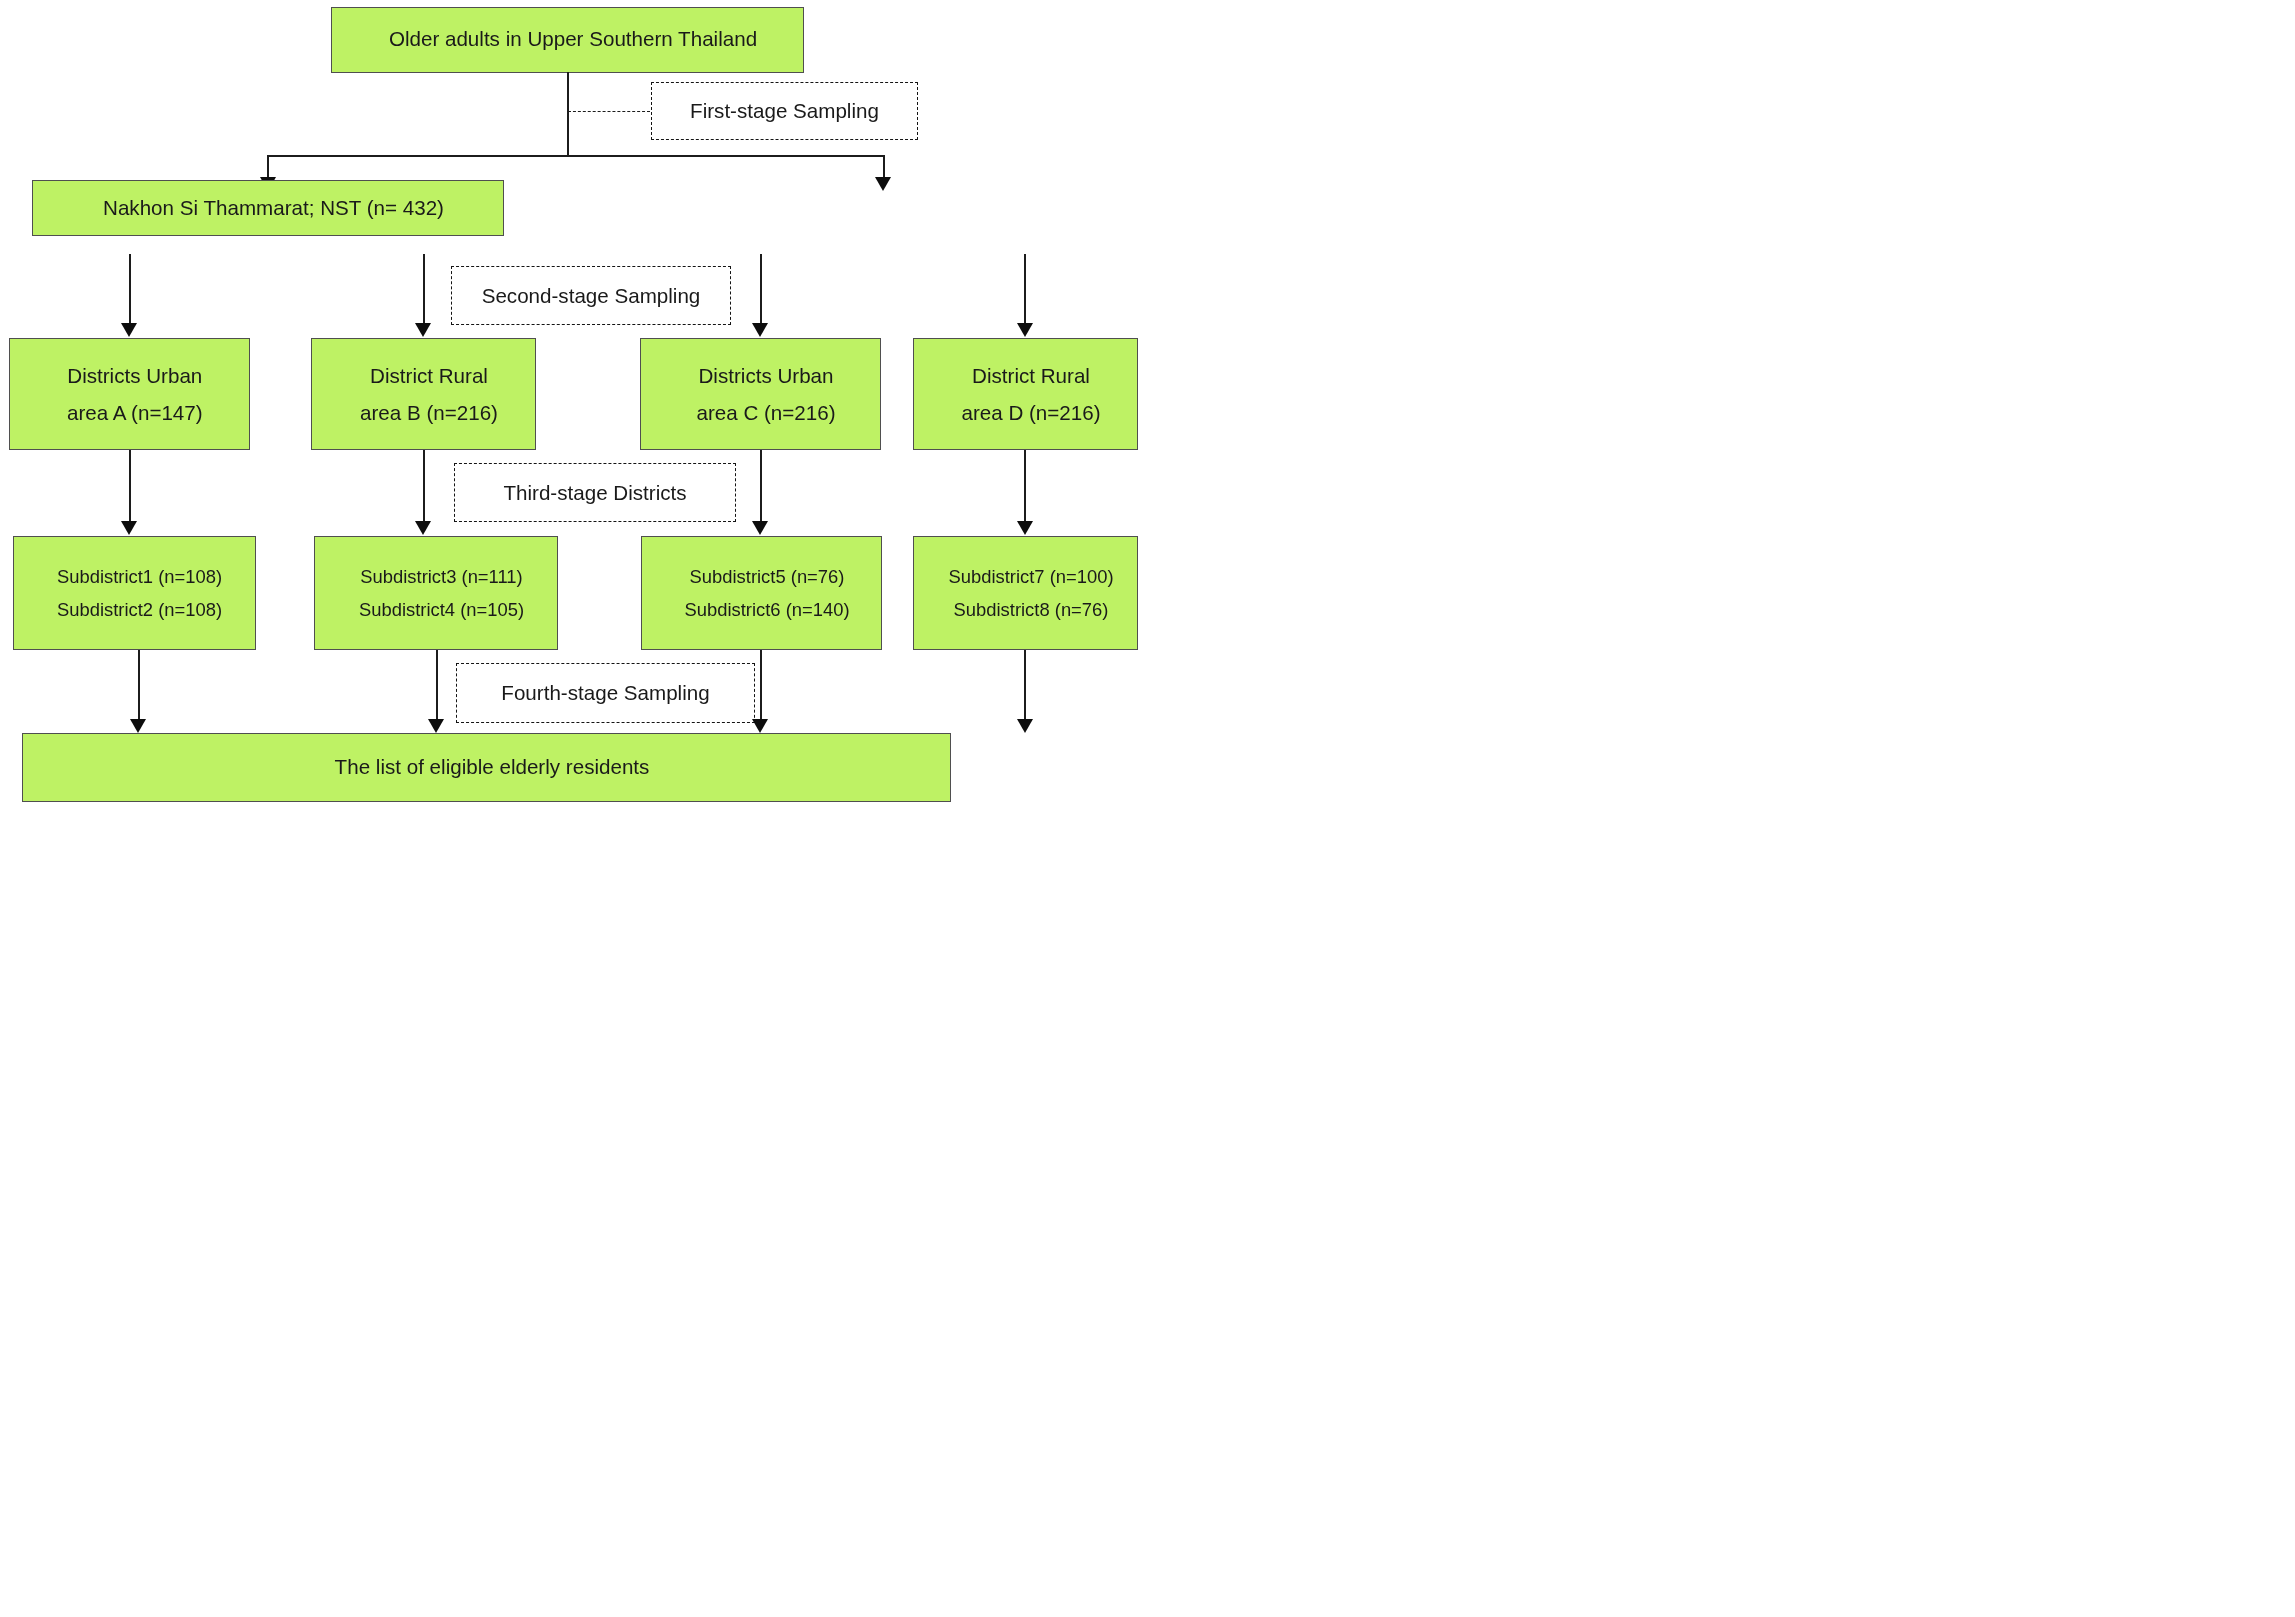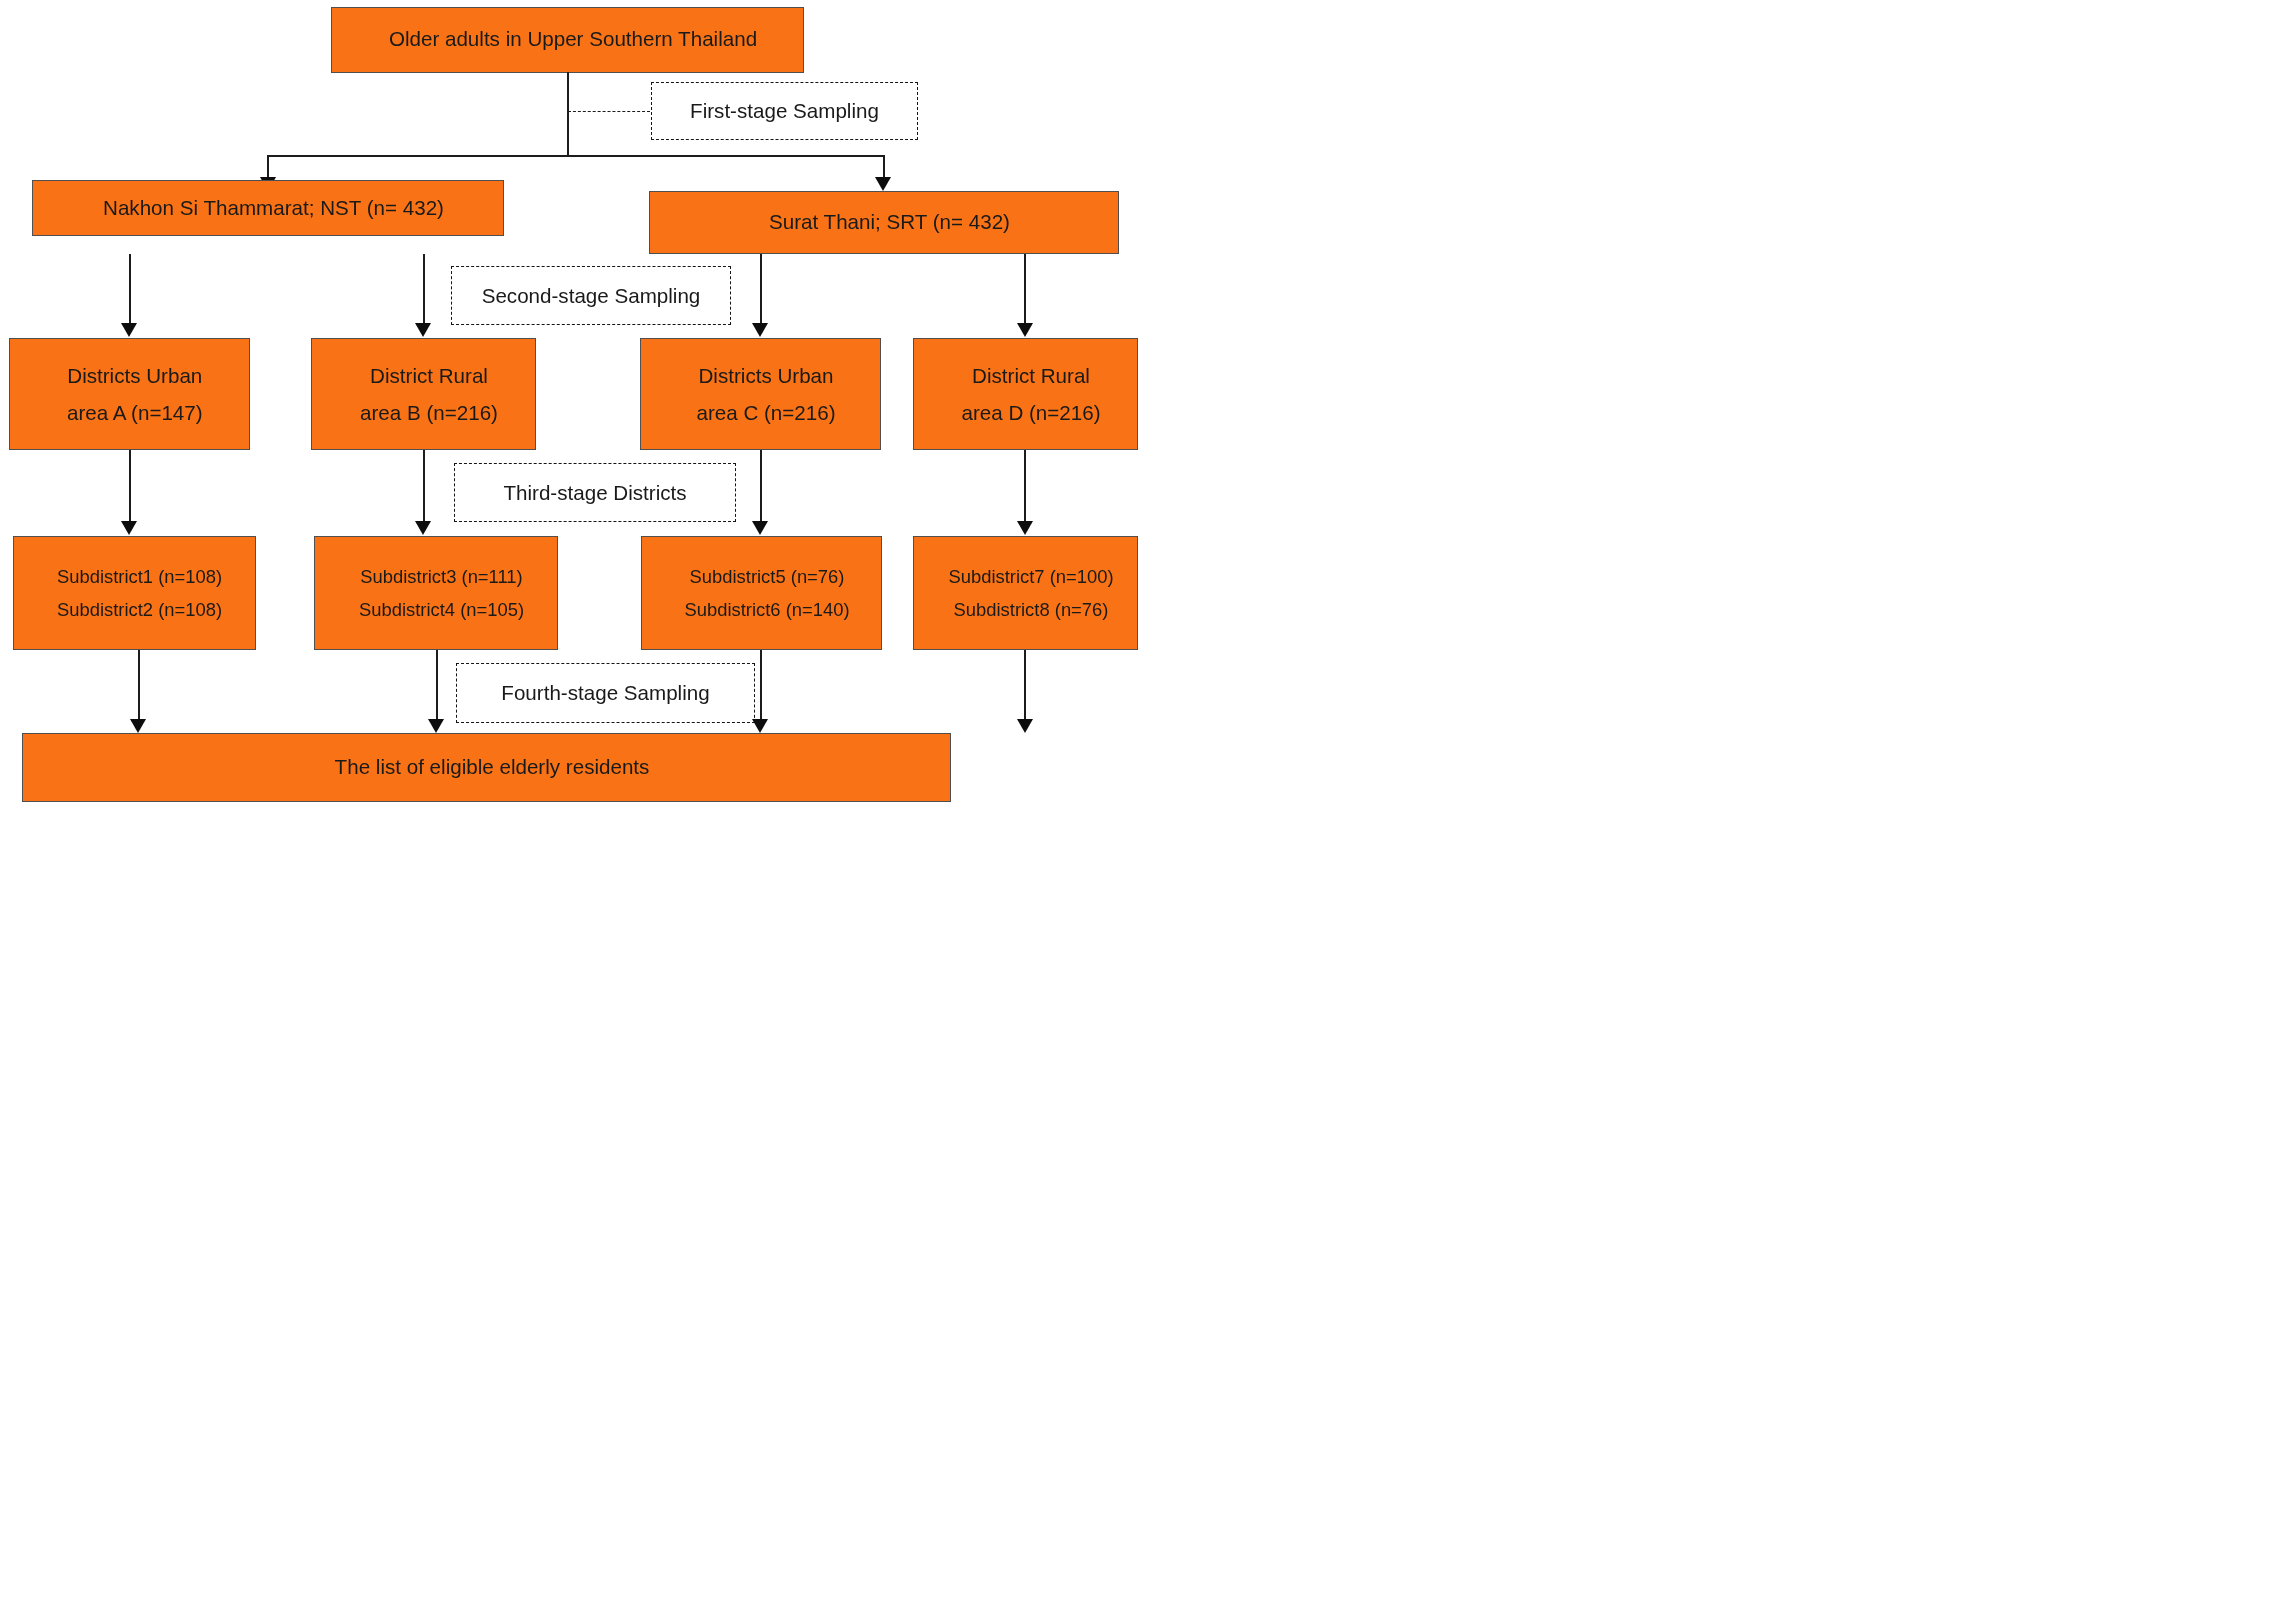--- a/index.html
+++ b/index.html
@@ -6,21 +6,21 @@
   .canvas{
     position:relative;
     width:1148px;height:809px;
     background:#ffffff;
     font-family:"Liberation Sans","DejaVu Sans",sans-serif;
     color:#1a1a1a;
     overflow:hidden;
   }
   .box{
     position:absolute;
-    background:#f97316;
+    background:#bef264;
     border:1.5px solid #4f4f4f;
     box-sizing:border-box;
     display:flex;
     flex-direction:column;
     align-items:center;
     justify-content:center;
     text-align:center;
     font-size:20.6px;
     line-height:1.3;
     padding-left:11px;
@@ -66,23 +66,20 @@
   </div>
 
   <div class="hline" style="left:267px;top:155px;width:617px"></div>
   <div class="vline" style="left:267px;top:155px;height:22px"></div>
   <div class="ahead" style="left:260px;top:177px"></div>
   <div class="vline" style="left:883px;top:155px;height:22px"></div>
   <div class="ahead" style="left:875px;top:177px"></div>
 
   <div class="box" style="left:32px;top:180px;width:472px;height:56px">
     <span>Nakhon Si Thammarat; NST (n= 432)</span>
-  </div>
-  <div class="box" style="left:649px;top:191px;width:470px;height:63px">
-    <span>Surat Thani; SRT (n= 432)</span>
   </div>
 
   <div class="dashed" style="left:451px;top:266px;width:280px;height:59px">
     <span>Second-stage Sampling</span>
   </div>
 
   <div class="vline" style="left:129px;top:254px;height:71px"></div>
   <div class="ahead" style="left:121px;top:323px"></div>
   <div class="vline" style="left:423px;top:254px;height:71px"></div>
   <div class="ahead" style="left:415px;top:323px"></div>

